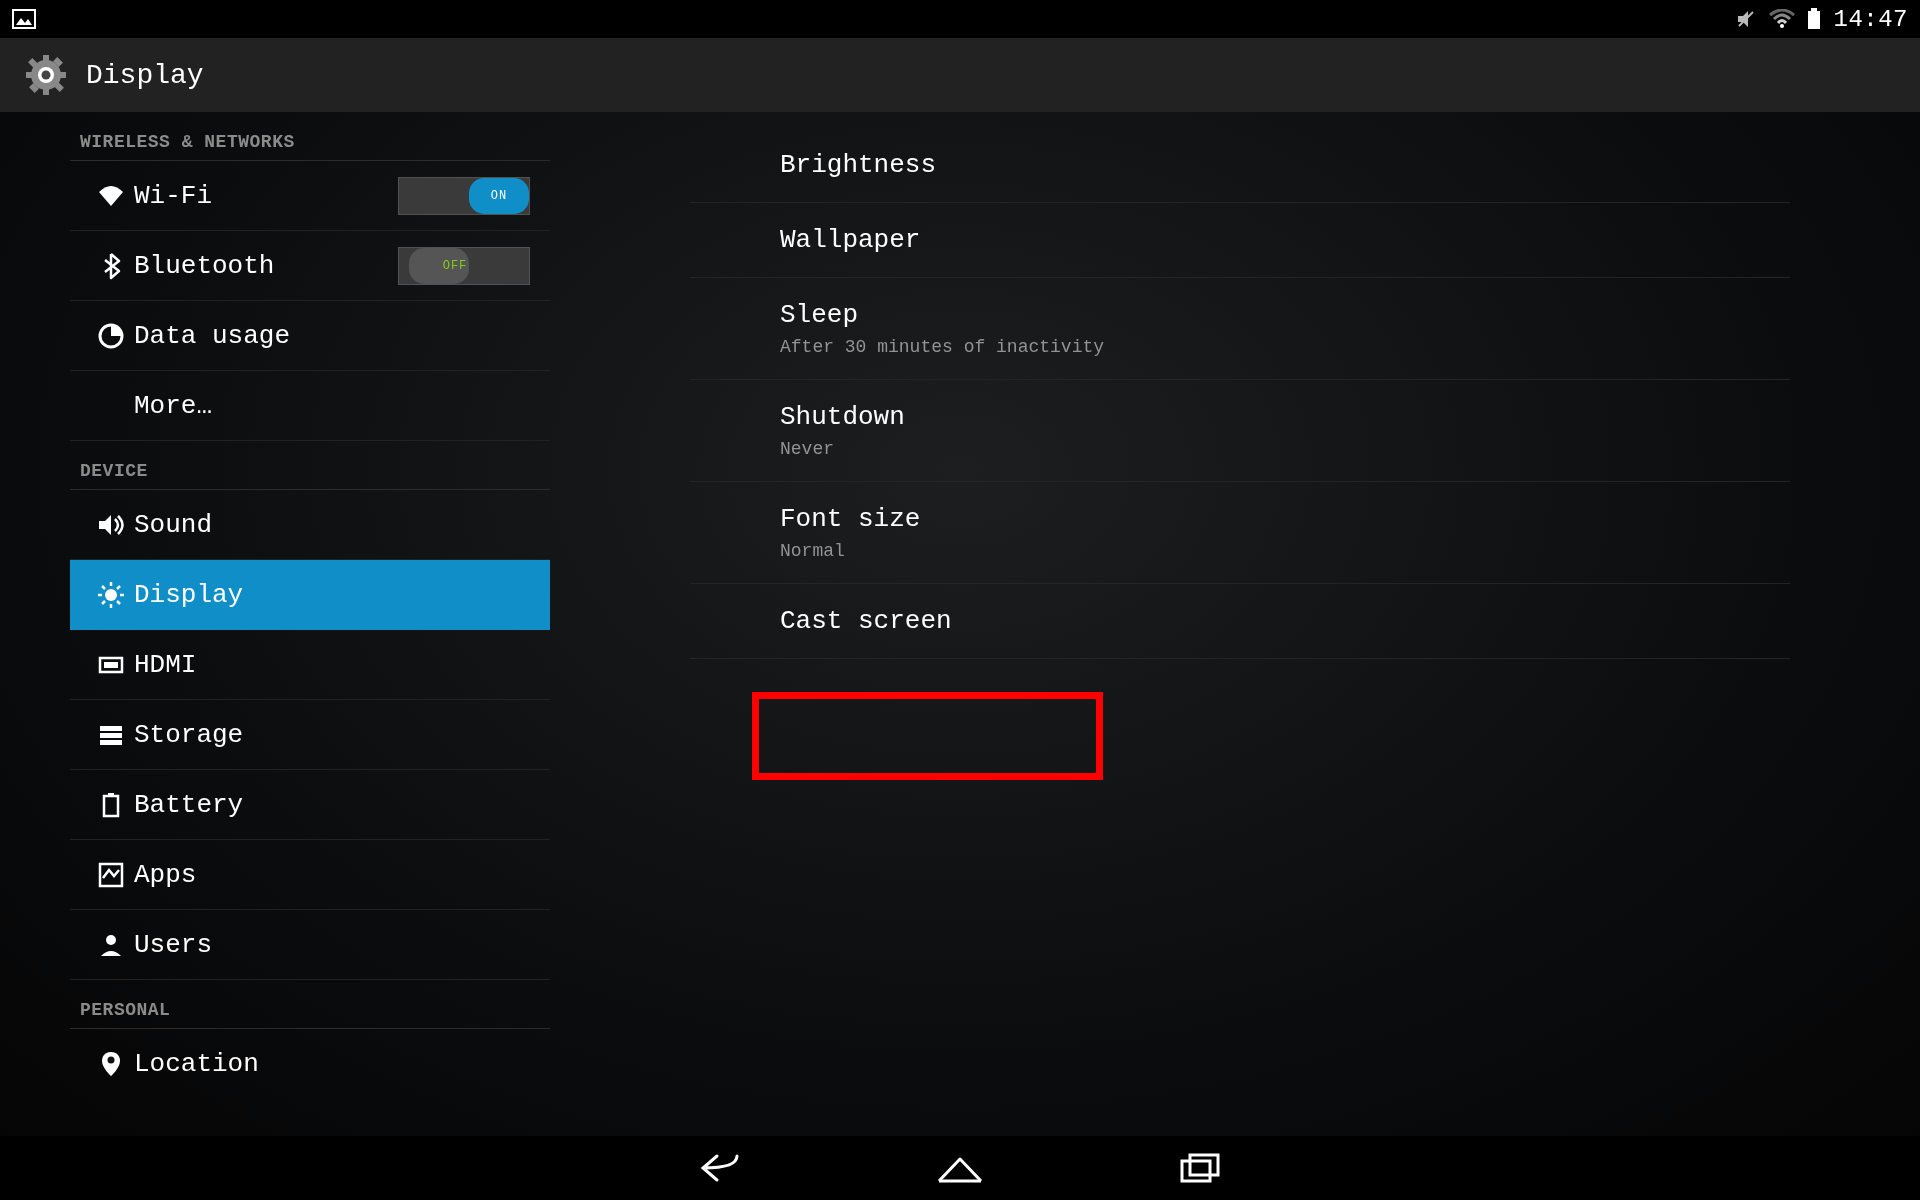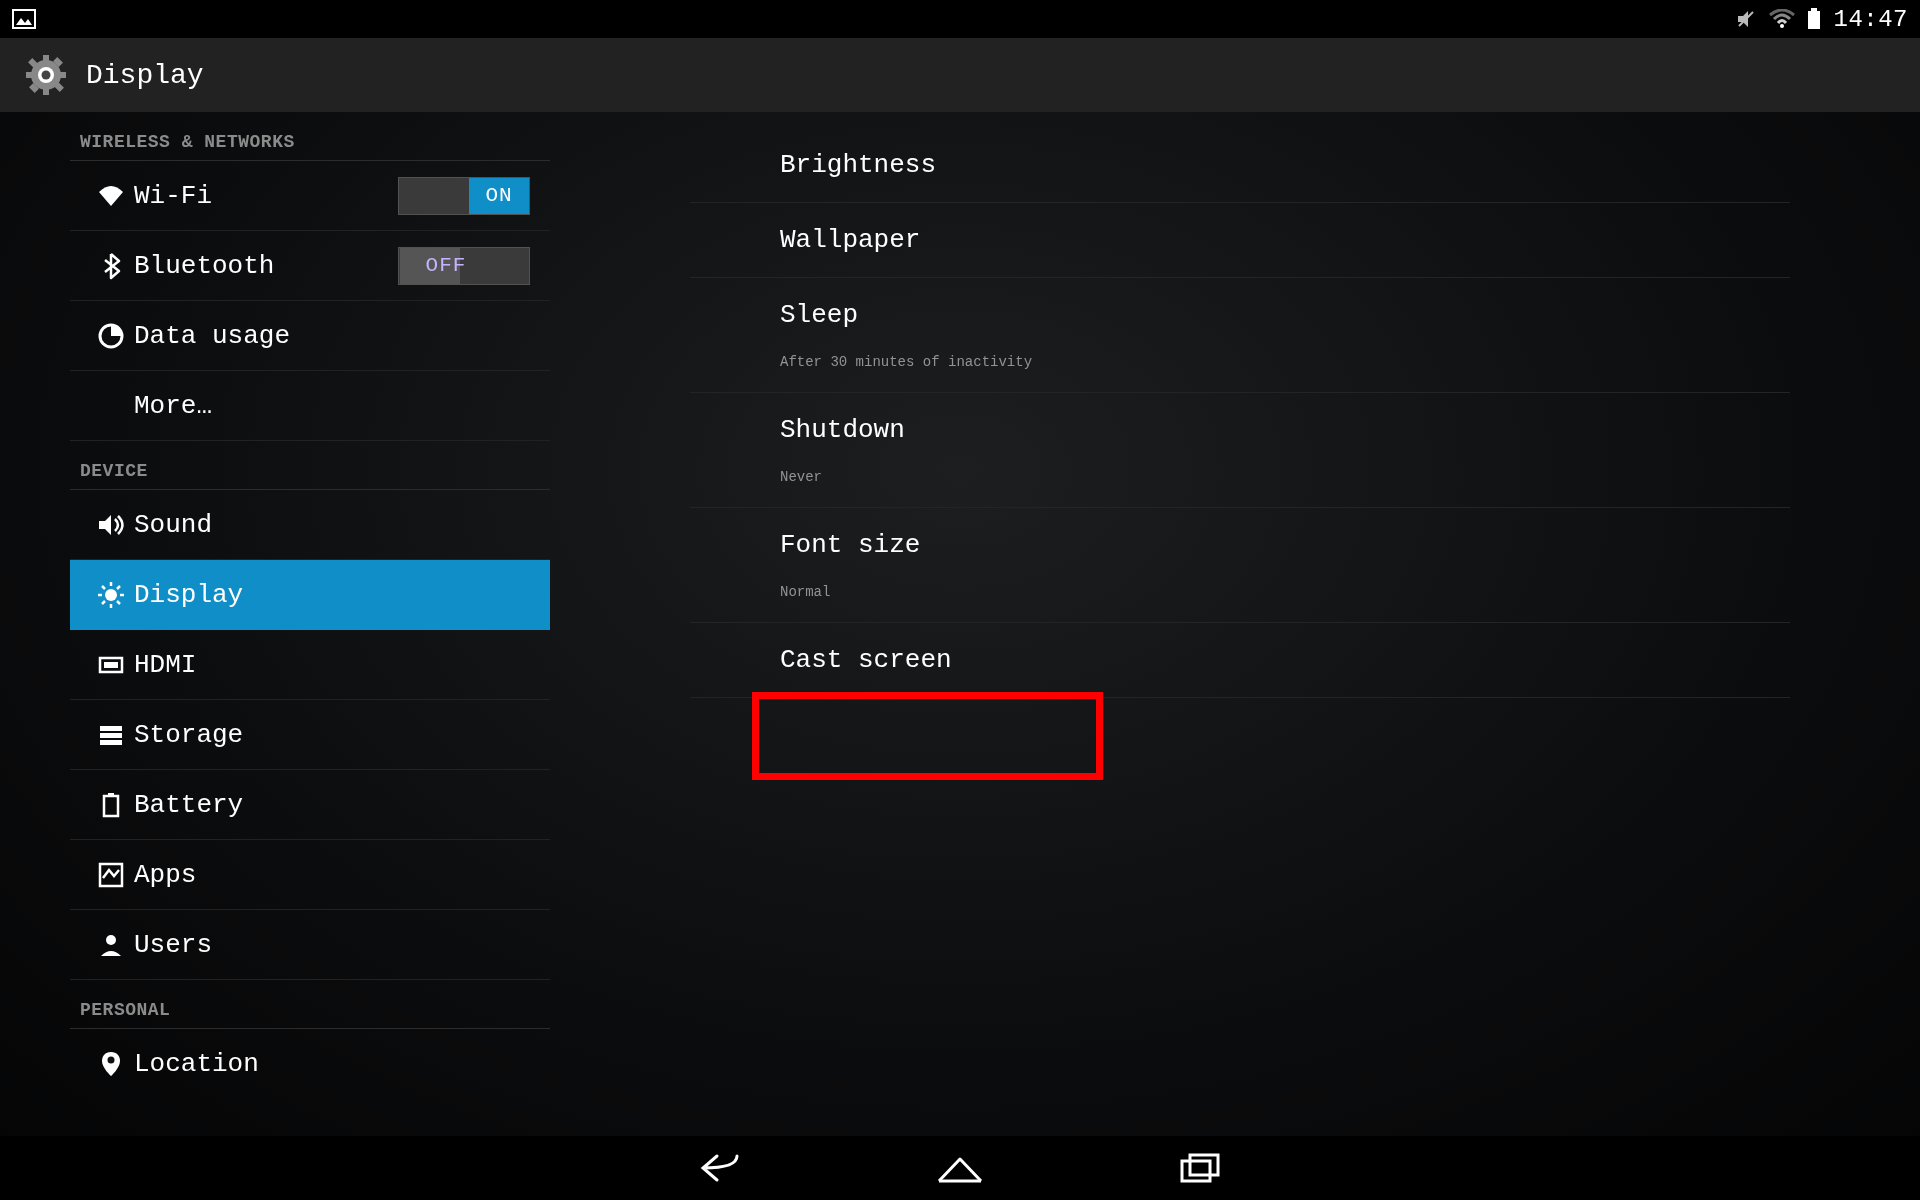--- a/index.html
+++ b/index.html
@@ -22,29 +22,29 @@
 
   
   .sidebar { position: absolute; left: 70px; top: 0; width: 480px; }
   .section-hdr { color: #8b8b8b; font-size: 18px; font-weight: 700; letter-spacing: 0.5px; padding: 20px 10px 8px 10px; border-bottom: 1px solid #2c2c2c; }
   .nav-item { display: flex; align-items: center; height: 70px; padding-left: 18px; border-bottom: 1px solid #222; cursor: pointer; }
   .nav-item .icon-wrap { width: 46px; display: flex; justify-content: center; }
   .nav-item .label { font-size: 26px; color: #fff; }
   .nav-item .indent-label { padding-left: 46px; font-size: 26px; color: #fff; }
   .nav-item.selected { background: #0f8ec7; border-bottom: 1px solid #0f8ec7; }
   .nav-item .toggle { margin-left: auto; margin-right: 20px; width: 132px; height: 38px; background: #3a3a3a; border: 1px solid #525252; position: relative; display: flex; align-items: center; }
-  .toggle-knob { width: 60px; height: 100%; display: flex; align-items: center; justify-content: center; font-size: 21px; letter-spacing: 1px; }
+  .toggle-knob { width: 60px; height: 100%; display: flex; align-items: center; justify-content: center; font-size: 12px; letter-spacing: 1px; border-radius: 15px; }
   .toggle.on .toggle-knob { margin-left: auto; background: #0f8ec7; color: #fff; }
-  .toggle.off .toggle-knob { margin-left: 1px; background: #555; color: #c4b5fd; padding-left: 32px; }
+  .toggle.off .toggle-knob { margin-left: 10px; background: #555; color: #84cc16; padding-left: 32px; }
 
   
   .main { position: absolute; left: 690px; top: 16px; width: 1100px; }
   .pref { padding: 22px 10px 22px 90px; border-bottom: 1px solid #242424; cursor: pointer; }
   .pref-title { font-size: 26px; color: #fff; }
-  .pref-sub { font-size: 14px; color: #939393; margin-top: 24px; }
+  .pref-sub { font-size: 18px; color: #939393; margin-top: 7px; }
   .highlight-box { position: absolute; border: 7px solid #ff0000; pointer-events: none; }
 
   
   .navbar { position: absolute; bottom: 0; left: 0; width: 100%; height: 64px; background: #000; display: flex; align-items: center; justify-content: center; gap: 180px; }
   .nav-btn { width: 60px; height: 40px; display: flex; align-items: center; justify-content: center; cursor: pointer; }
 
   svg { display: block; }
 </style>
 </head>
 <body>

